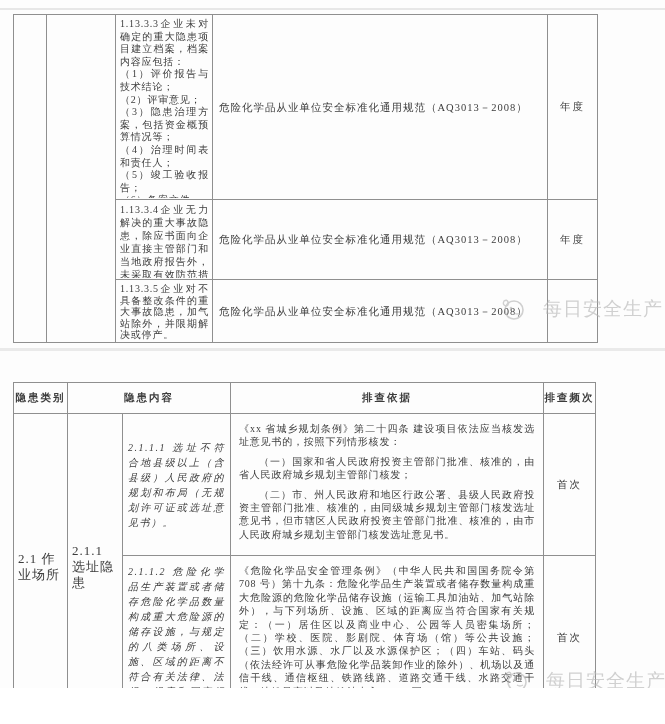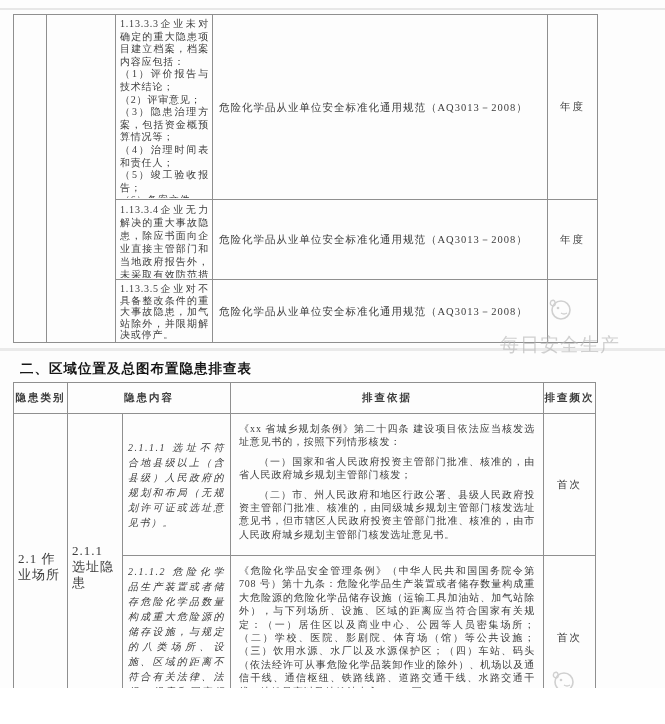--- a/index.html
+++ b/index.html
@@ -52,22 +52,22 @@
   .t2-basis{vertical-align:top;}
   .t2-basis-inner{padding:8px 8px 0 8px;max-height:150px;overflow:hidden;}
   .t2-basis-inner p{
     margin:0 0 6px 0;font-size:10px;line-height:13.4px;
     letter-spacing:0.8px;text-align:justify;
   }
   .t2-basis-inner p.indent{text-indent:2em;}
 
   
   .watermark{
-    position:absolute;display:flex;align-items:center;gap:10px;
-    color:#b5b5b5;opacity:0.62;pointer-events:none;white-space:nowrap;flex-direction:column;
+    position:absolute;display:flex;align-items:center;gap:17px;
+    color:#b5b5b5;opacity:0.62;pointer-events:none;white-space:nowrap;
   }
   .wm-text{
     font-family:"Liberation Sans","DejaVu Sans",sans-serif;
     font-size:19px;letter-spacing:1px;
   }
   .wm-logo{width:26px;height:26px;flex:0 0 auto;}
   #watermark-1{left:500px;top:296px;}
   #watermark-2{left:503px;top:668px;}
 </style>
 </head>
@@ -119,21 +119,20 @@
       <td style="height:62px">
         <div class="t1-basis">危险化学品从业单位安全标准化通用规范（AQ3013－2008）</div>
       </td>
       <td class="freq" style="height:62px"></td>
     </tr>
   </tbody>
     </table>
 
   <div id="divider-mid" class="divider"></div>
 
-  <div id="section-title">二、区域位置及总图布置隐患排查表</div>
 
   <table id="table2">
     <colgroup>
       <col style="width:54px">
         <col style="width:55px">
         <col style="width:108px">
       <col style="width:313px">
         <col style="width:52px">
     </colgroup>
     <tbody>

